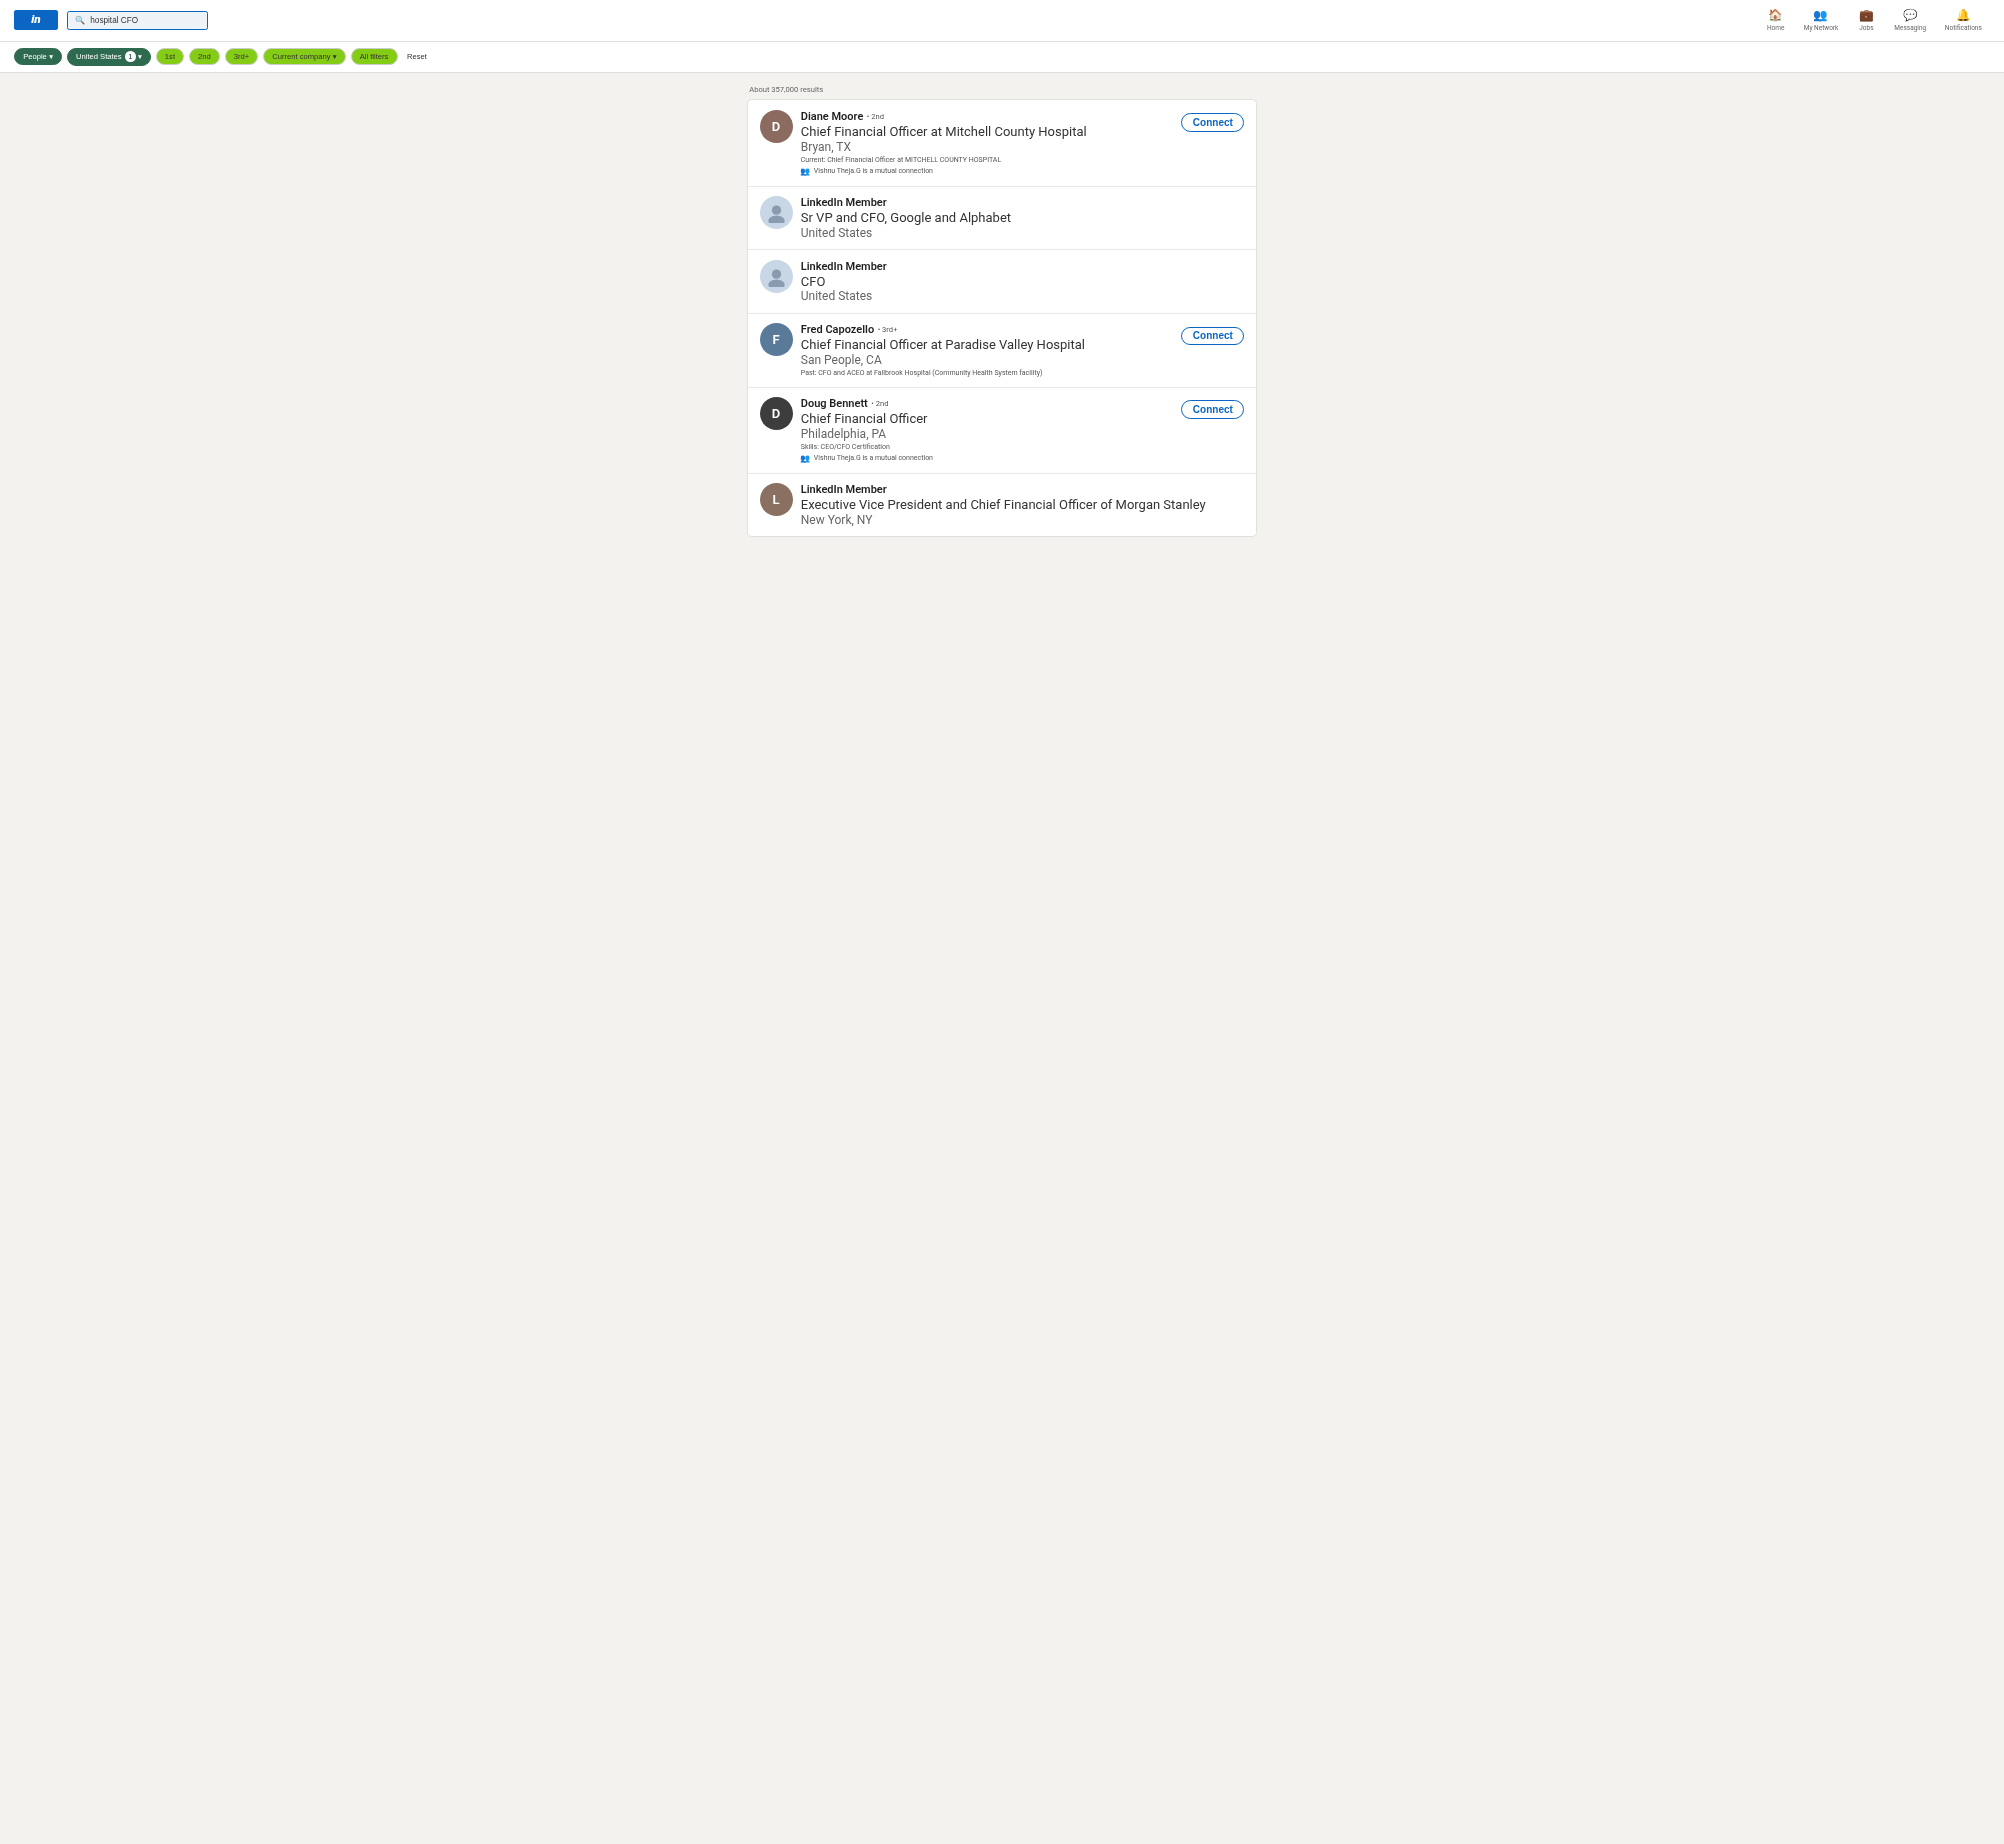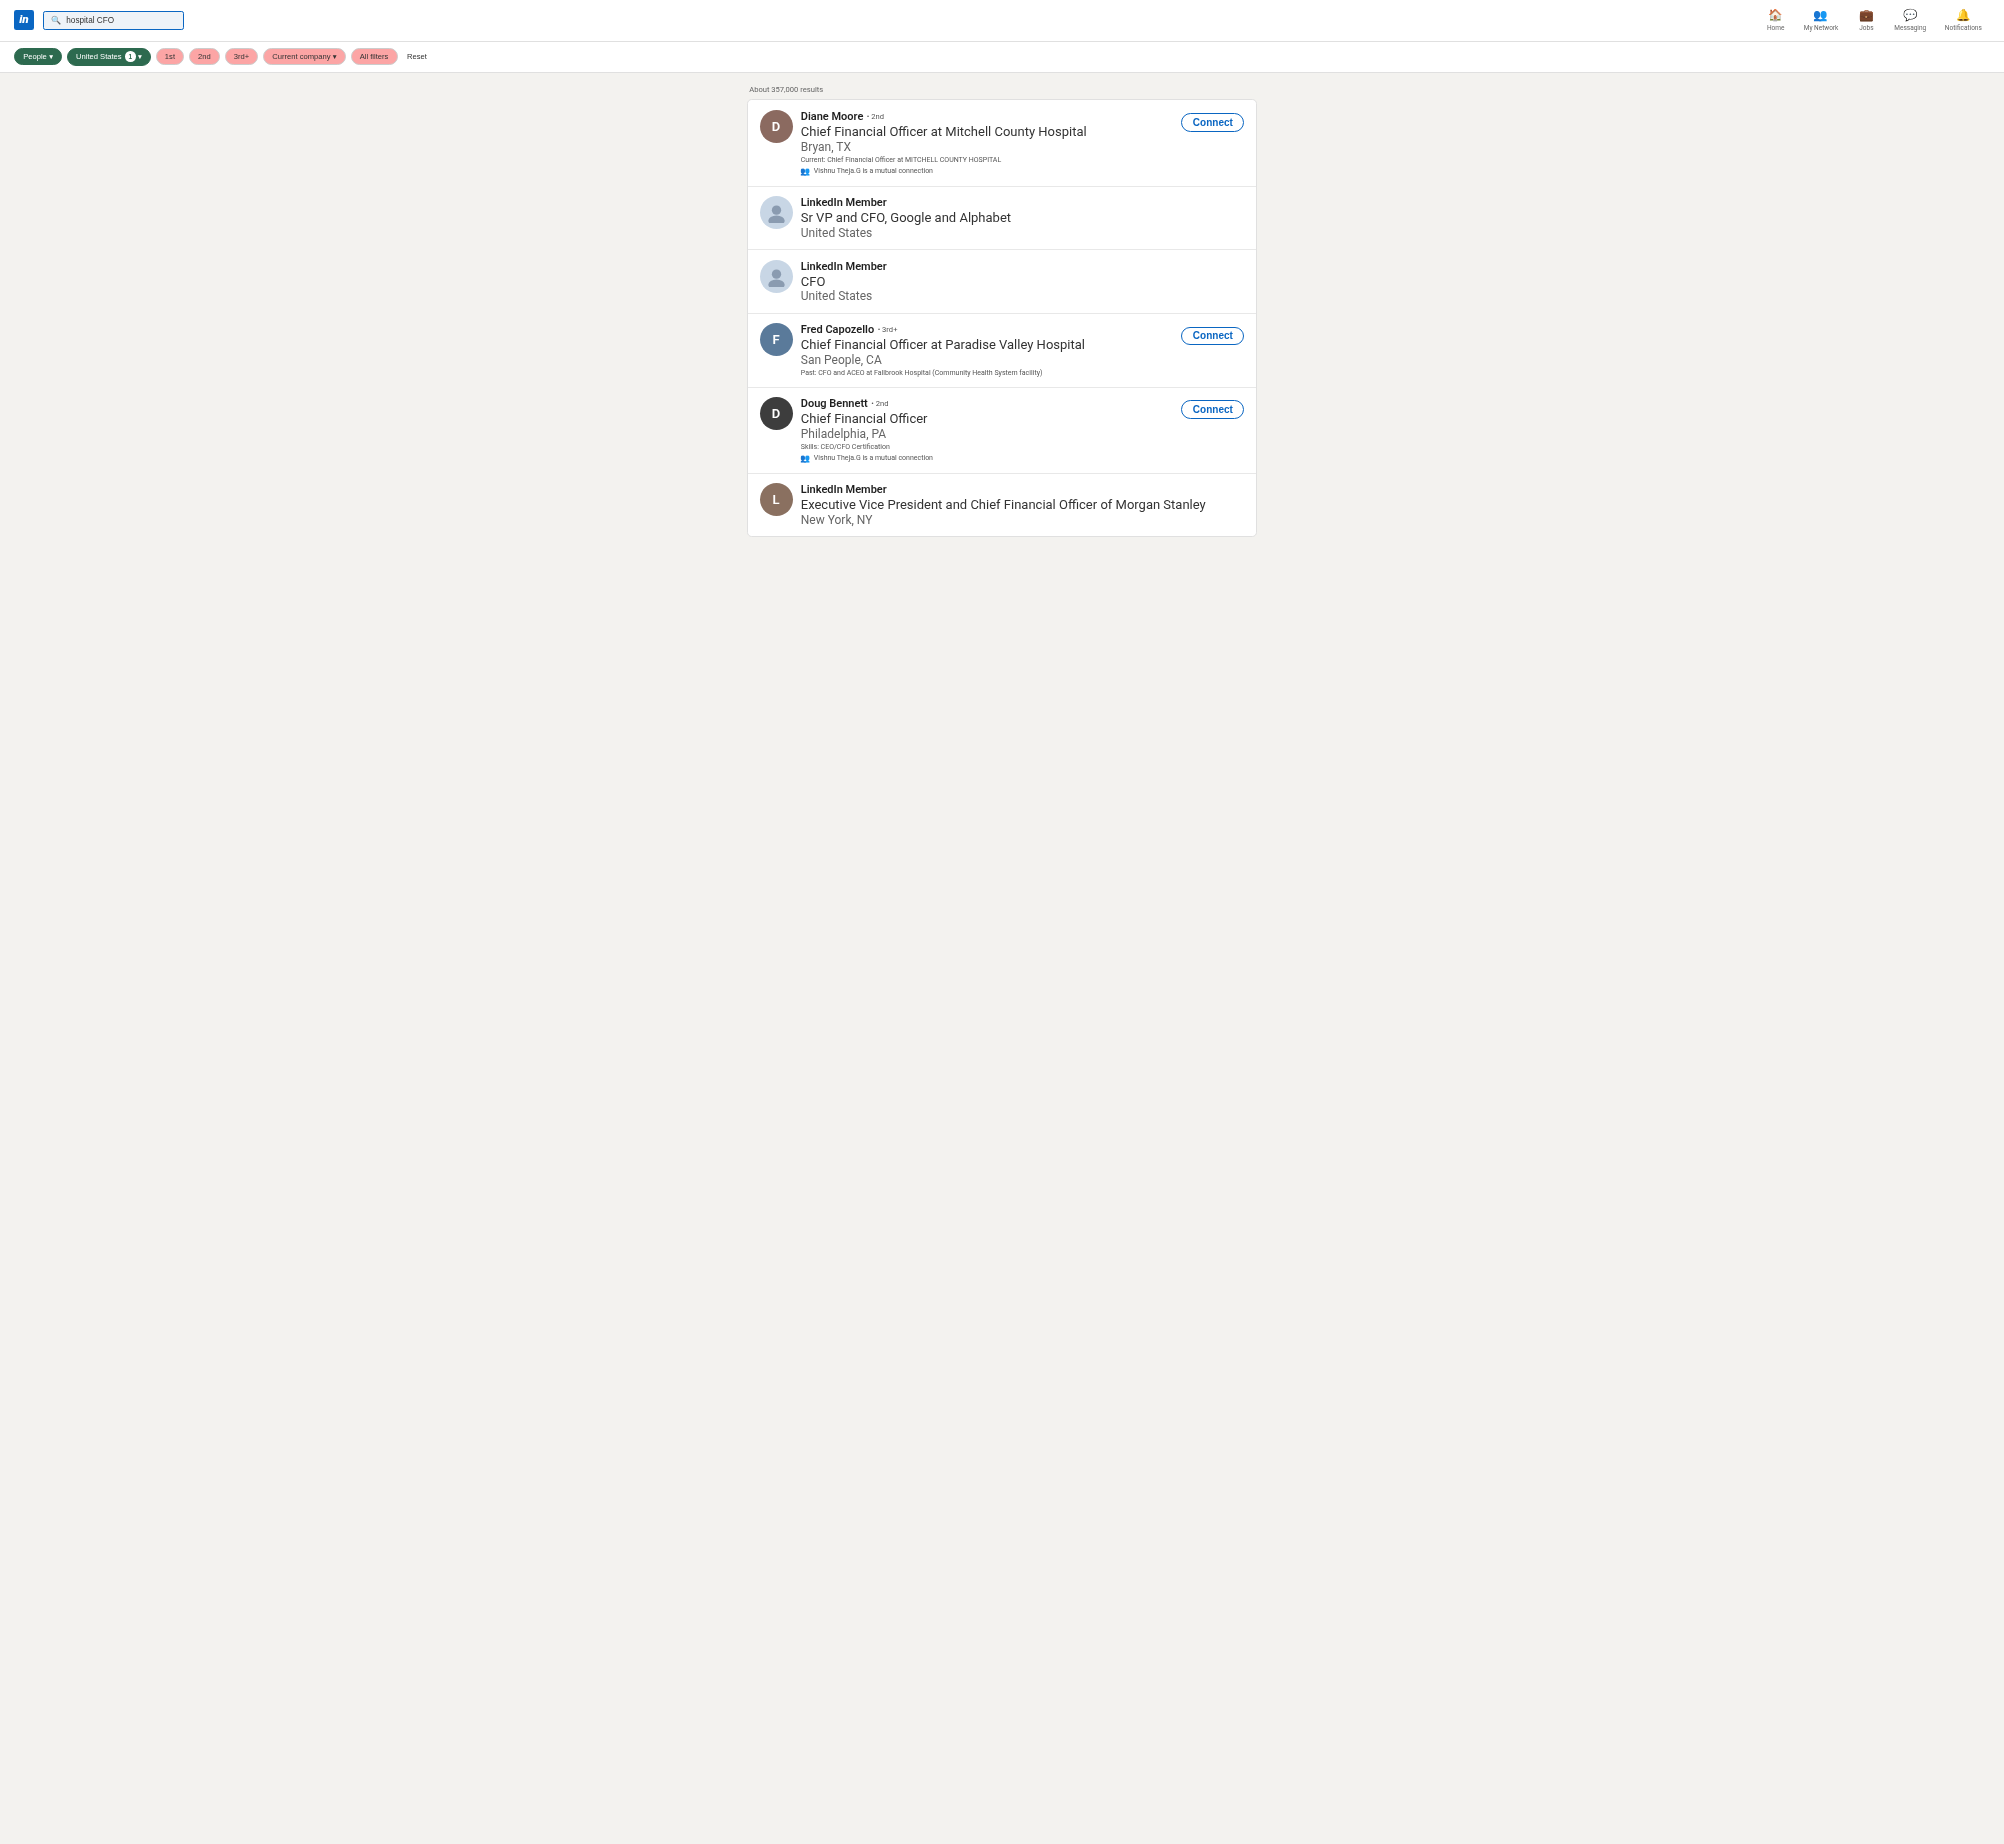--- a/index.html
+++ b/index.html
@@ -16,21 +16,21 @@
       border-bottom: 0.6px solid #e0e0e0;
       padding: 4.7px 14px;
       display: flex;
       align-items: center;
       gap: 9.4px;
       position: sticky;
       top: 0;
       z-index: 100;
     }
     .linkedin-logo {
-      width: 20px;
+      width: 44px;
       height: 20px;
       background: #0a66c2;
       border-radius: 2.3px;
       display: flex;
       align-items: center;
       justify-content: center;
       flex-shrink: 0;
     }
     .linkedin-logo span {
       color: #fff;
@@ -90,21 +90,21 @@
       padding: 5.9px 14px;
       display: flex;
       align-items: center;
       gap: 4.7px;
       flex-wrap: wrap;
     }
     .filter-btn {
       border: 0.6px solid #ccc;
       border-radius: 9.4px;
       padding: 2.9px 8.2px;
-      background: #fca5a5;
+      background: #84cc16;
       cursor: pointer;
       font-size: 7.6px;
       color: #333;
       display: flex;
       align-items: center;
       gap: 2.3px;
       white-space: nowrap;
     }
     .filter-btn.active-green {
       background: #2d6a4f;

